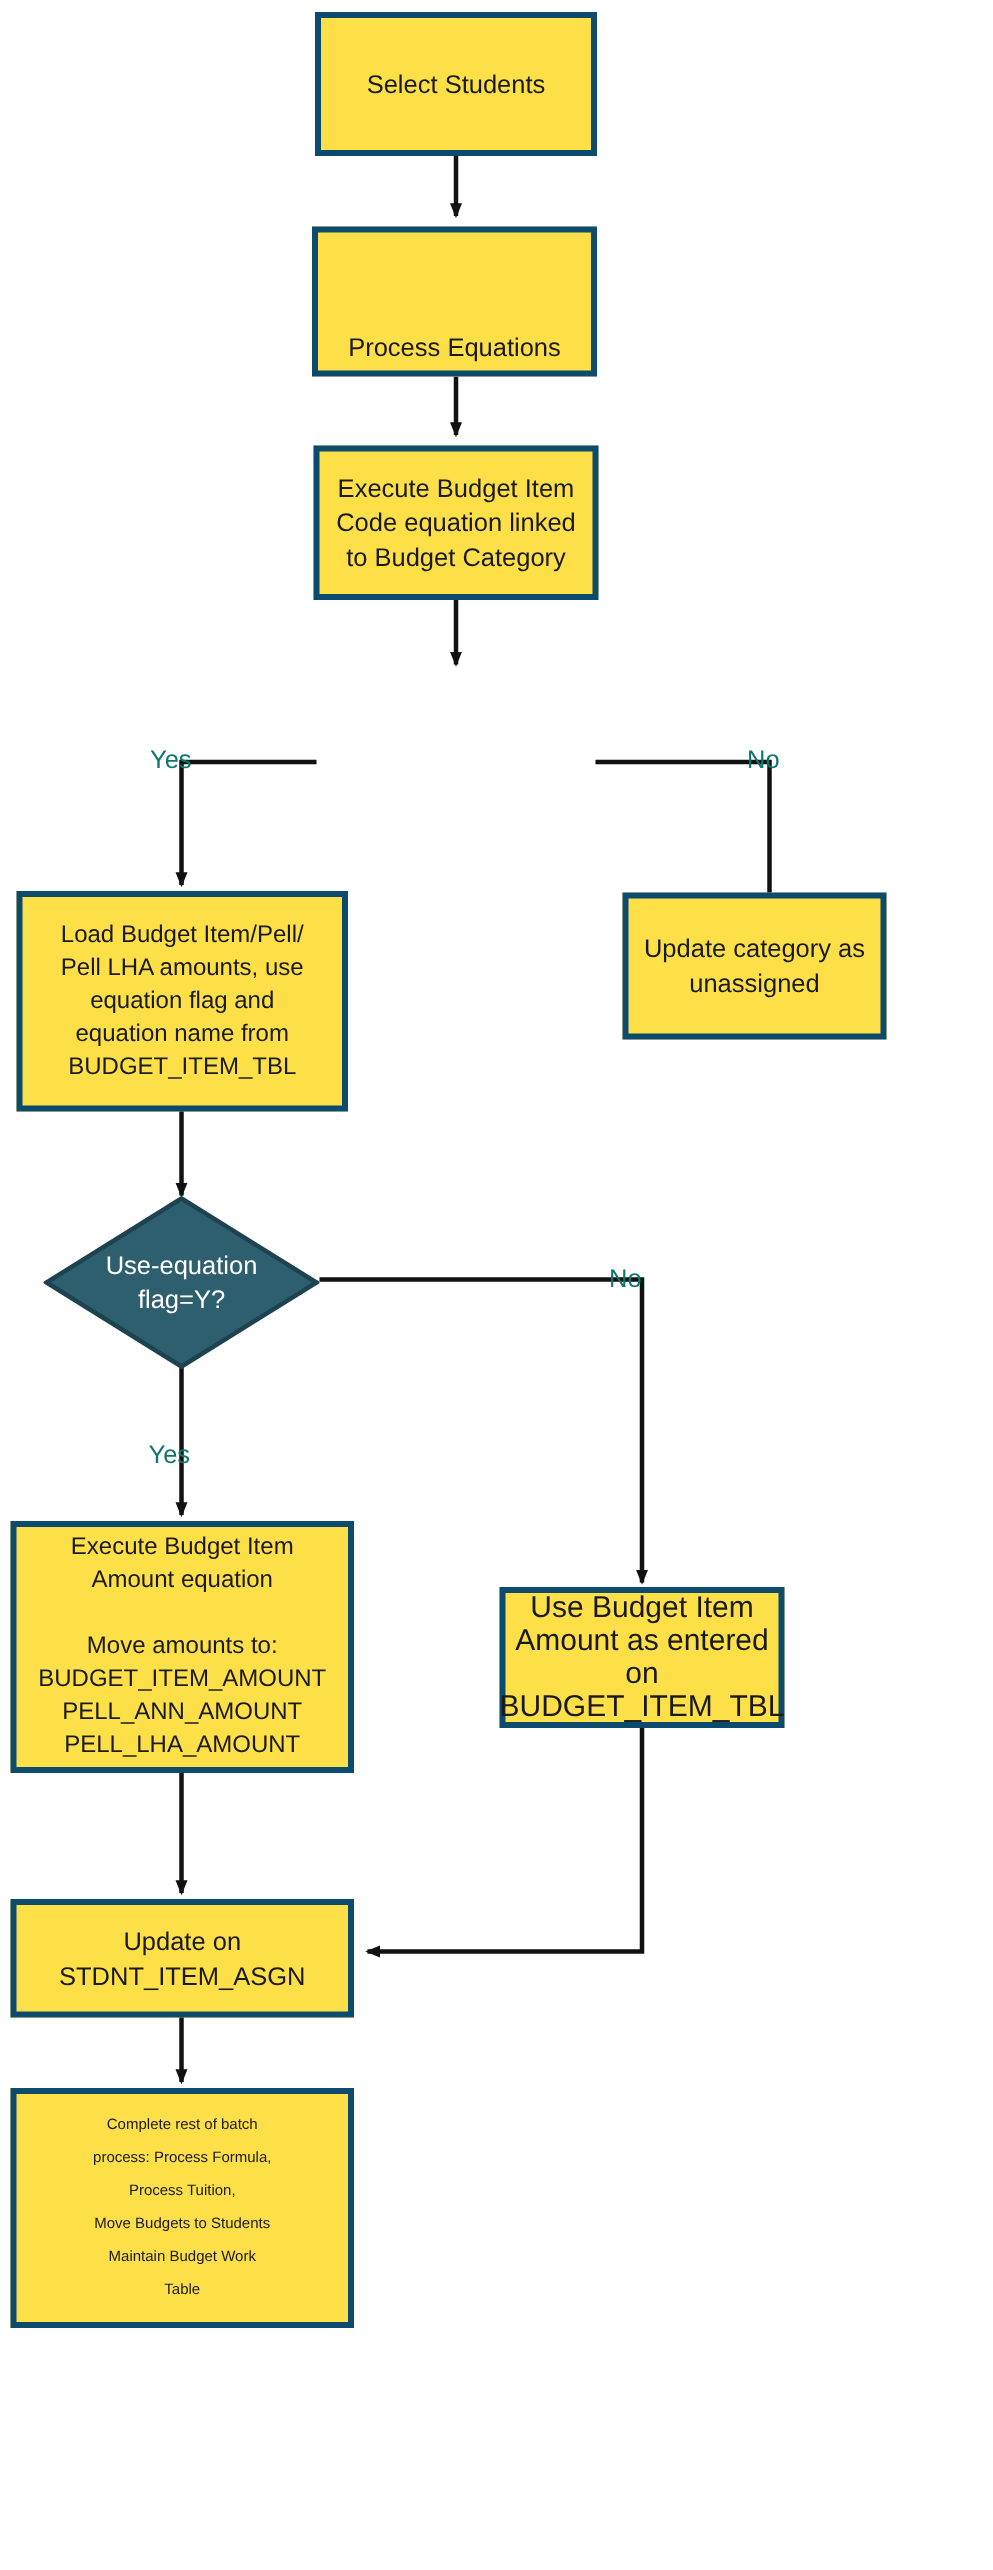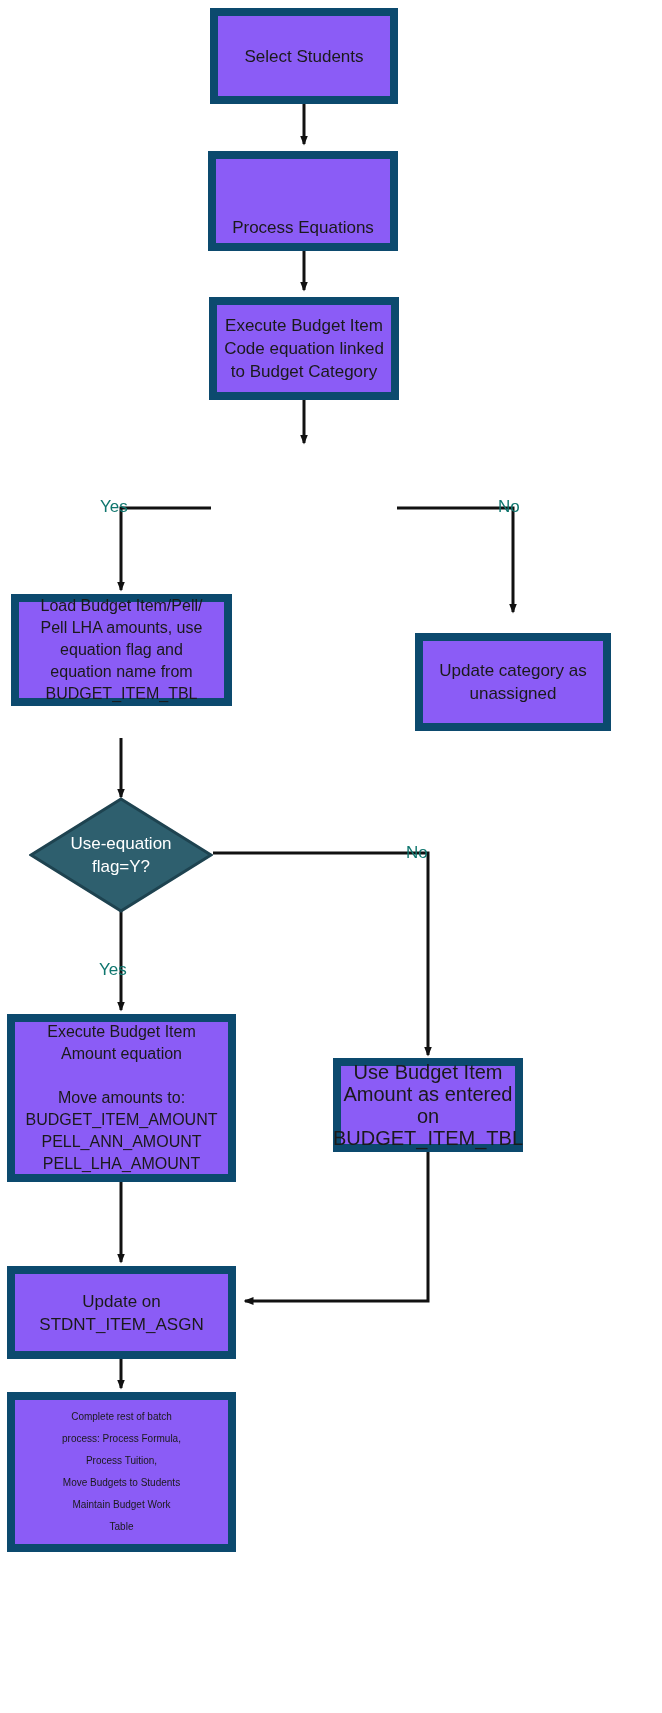--- a/index.html
+++ b/index.html
@@ -19,22 +19,22 @@
   }
   .node {
     position: absolute;
     box-sizing: border-box;
     display: flex;
     align-items: center;
     justify-content: center;
     text-align: center;
   }
   .process {
-    background: #8b5cf6;
-    border: 8px solid #0c4a6e;
+    background: #fde047;
+    border: 4px solid #0c4a6e;
     color: #1a1a1a;
     font-size: 17px;
     line-height: 23px;
     padding: 4px 6px;
   }
   .decision-wrap {
     position: absolute;
     display: flex;
     align-items: center;
     justify-content: center;
@@ -147,29 +147,29 @@
     <span style="white-space:pre-line;">Process Equations</span>
   </div>
 
   <div class="node process" style="left:209px; top:297px; width:190px; height:103px;">
     <span style="white-space:pre-line;">Execute Budget Item
 Code equation linked
 to Budget Category</span>
   </div>
 
 
-  <div class="node process" style="left:11px; top:594px; width:221px; height:112px; font-size:16px; line-height:22px;">
+  <div class="node process" style="left:11px; top:594px; width:221px; height:147px; font-size:16px; line-height:22px;">
     <span style="white-space:pre-line;">Load Budget Item/Pell/
 Pell LHA amounts, use
 equation flag and
 equation name from
 BUDGET_ITEM_TBL</span>
   </div>
 
-  <div class="node process" style="left:415px; top:633px; width:196px; height:98px;">
+  <div class="node process" style="left:415px; top:595px; width:176px; height:98px;">
     <span style="white-space:pre-line;">Update category as
 unassigned</span>
   </div>
 
   <div class="decision-wrap" style="left:29px; top:797px; width:184px; height:116px;">
     <svg class="decision-shape" viewBox="0 0 184 116" preserveAspectRatio="none">
       <polygon points="92,2 182,58 92,114 2,58" fill="#2e5f6e" stroke="#1e4350" stroke-width="3"></polygon>
     </svg>
     <span class="decision-label" style="white-space:pre-line;">Use-equation
 flag=Y?</span>
@@ -184,21 +184,21 @@
 PELL_ANN_AMOUNT
 PELL_LHA_AMOUNT</span>
   </div>
 
   <div class="node process" style="left:333px; top:1058px; width:190px; height:94px; font-size:20px; line-height:22px;">
     <span style="white-space:pre-line;">Use Budget Item
 Amount as entered on
 BUDGET_ITEM_TBL</span>
   </div>
 
-  <div class="node process" style="left:7px; top:1266px; width:229px; height:93px;">
+  <div class="node process" style="left:7px; top:1266px; width:229px; height:79px;">
     <span style="white-space:pre-line;">Update on
 STDNT_ITEM_ASGN</span>
   </div>
 
   <div class="node process" style="left:7px; top:1392px; width:229px; height:160px; font-size:10px; line-height:22px;">
     <span style="white-space:pre-line;">Complete rest of batch
 process: Process Formula,
 Process Tuition,
 Move Budgets to Students
 Maintain Budget Work

